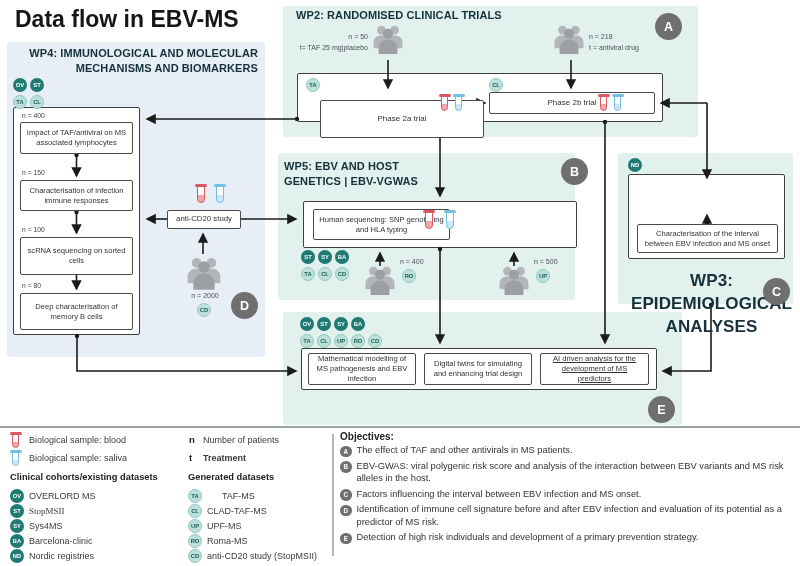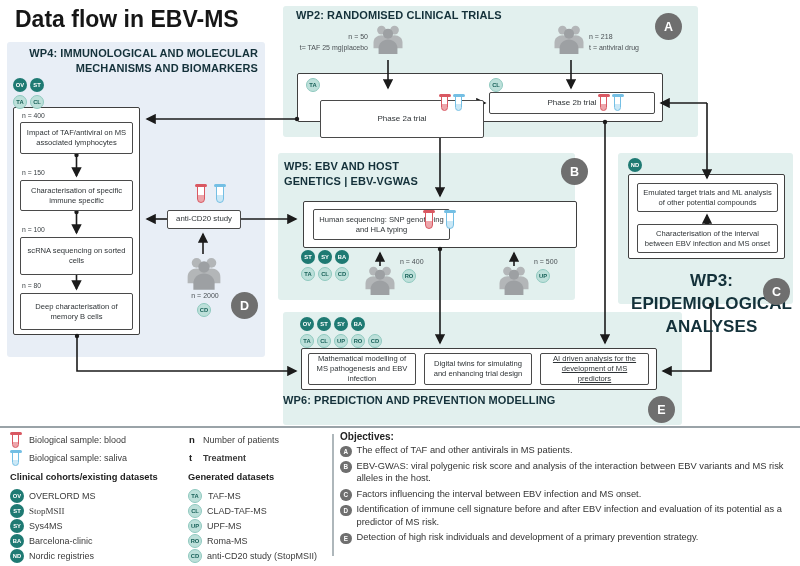--- a/index.html
+++ b/index.html
@@ -155,21 +155,21 @@
     <span>MECHANISMS AND BIOMARKERS</span>
   </div>
   <span class="chip dark" style="left:13px;top:78px;">OV</span>
   <span class="chip dark" style="left:30px;top:78px;">ST</span>
   <span class="chip light" style="left:13px;top:95px;">TA</span>
   <span class="chip light" style="left:30px;top:95px;">CL</span>
 
   <div class="nlabel" style="left:22px;top:112px;">n = 400</div>
   <div class="box" style="left:20px;top:122px;width:113px;height:32px;">Impact of TAF/antiviral on MS associated lymphocytes</div>
   <div class="nlabel" style="left:22px;top:169px;">n = 150</div>
-  <div class="box" style="left:20px;top:180px;width:113px;height:31px;">Characterisation of specific immune specific</div>
+  <div class="box" style="left:20px;top:180px;width:113px;height:31px;">Characterisation of infection immune responses</div>
   <div class="nlabel" style="left:22px;top:226px;">n = 100</div>
   <div class="box" style="left:20px;top:237px;width:113px;height:38px;">scRNA sequencing on sorted cells</div>
   <div class="nlabel" style="left:22px;top:282px;">n = 80</div>
   <div class="box" style="left:20px;top:293px;width:113px;height:37px;">Deep characterisation of memory B cells</div>
   <div class="badge" style="left:231px;top:292px;">D</div>
 
   <div class="tube blood" style="left:197px;top:185px;"></div>
   <div class="tube saliva" style="left:216px;top:185px;"></div>
   <div class="box" style="left:167px;top:210px;width:74px;height:19px;font-size:7.8px;">anti-CD20 study</div>
   <div class="people" style="left:186px;top:257px;">
@@ -234,42 +234,40 @@
         <g fill="#9da0a3">
           <circle cx="22" cy="12" r="7"></circle>
           <path d="M9 32c0-7 6-12 13-12s13 5 13 12v8H9z"></path>
         </g>
       </svg>
   </div>
   <div class="small" style="left:534px;top:258px;">n = 500</div>
   <span class="chip light" style="left:536px;top:269px;">UP</span>
 
   <span class="chip dark" style="left:628px;top:158px;">ND</span>
-  <div class="box" style="left:637px;top:183px;width:141px;height:29px;">Emulated target trials and ML analysis of other potential compounds</div>
   <div class="box" style="left:637px;top:224px;width:141px;height:29px;">Characterisation of the interval between EBV infection and MS onset</div>
   <div class="wptitle" style="left:623px;top:270px;font-size:17px;line-height:1.35;text-align:center;">
     <span>WP3: EPIDEMIOLOGICAL</span><br>
     <span>ANALYSES</span>
   </div>
   <div class="badge" style="left:763px;top:278px;">C</div>
 
   <span class="chip dark" style="left:300px;top:317px;">OV</span>
   <span class="chip dark" style="left:317px;top:317px;">ST</span>
   <span class="chip dark" style="left:334px;top:317px;">SY</span>
   <span class="chip dark" style="left:351px;top:317px;">BA</span>
   <span class="chip light" style="left:300px;top:334px;">TA</span>
   <span class="chip light" style="left:317px;top:334px;">CL</span>
   <span class="chip light" style="left:334px;top:334px;">UP</span>
   <span class="chip light" style="left:351px;top:334px;">RO</span>
   <span class="chip light" style="left:368px;top:334px;">CD</span>
 
   <div class="box" style="left:308px;top:353px;width:108px;height:32px;">Mathematical modelling of MS pathogenesis and EBV infection</div>
   <div class="box" style="left:424px;top:353px;width:108px;height:32px;">Digital twins for simulating and enhancing trial design</div>
   <div class="box" style="left:540px;top:353px;width:109px;height:32px;text-decoration:underline;">AI driven analysis for the development of MS predictors</div>
-  <div class="wptitle" style="left:283px;top:394px;font-size:11px;">WP6: PREDICTION AND PREVENTION MODELLING</div>
   <div class="badge" style="left:648px;top:396px;">E</div>
 
   <div class="hdiv"></div>
   <div class="vdiv"></div>
 
   <div class="tube blood sm" style="left:12px;top:433px;"></div>
   <div class="leg-label" style="left:29px;top:435px;">Biological sample: blood</div>
   <div class="tube saliva sm" style="left:12px;top:451px;"></div>
   <div class="leg-label" style="left:29px;top:453px;">Biological sample: saliva</div>
 
@@ -285,21 +283,21 @@
   <div class="leg-label" style="left:29px;top:506px;font-family:Liberation Serif, serif;">StopMSII</div>
   <span class="chip dark" style="left:10px;top:519px;">SY</span>
   <div class="leg-label" style="left:29px;top:521px;">Sys4MS</div>
   <span class="chip dark" style="left:10px;top:534px;">BA</span>
   <div class="leg-label" style="left:29px;top:536px;">Barcelona-clinic</div>
   <span class="chip dark" style="left:10px;top:549px;">ND</span>
   <div class="leg-label" style="left:29px;top:551px;">Nordic registries</div>
 
   <div class="leg-head" style="left:188px;top:472px;">Generated datasets</div>
   <span class="chip light" style="left:188px;top:489px;">TA</span>
-  <div class="leg-label" style="left:208px;top:491px;">TAF-MS</div>
+  <div class="leg-label" style="left:222px;top:491px;">TAF-MS</div>
   <span class="chip light" style="left:188px;top:504px;">CL</span>
   <div class="leg-label" style="left:207px;top:506px;">CLAD-TAF-MS</div>
   <span class="chip light" style="left:188px;top:519px;">UP</span>
   <div class="leg-label" style="left:207px;top:521px;">UPF-MS</div>
   <span class="chip light" style="left:188px;top:534px;">RO</span>
   <div class="leg-label" style="left:207px;top:536px;">Roma-MS</div>
   <span class="chip light" style="left:188px;top:549px;">CD</span>
   <div class="leg-label" style="left:207px;top:551px;">anti-CD20 study (StopMSII)</div>
 
   <div class="objectives">

